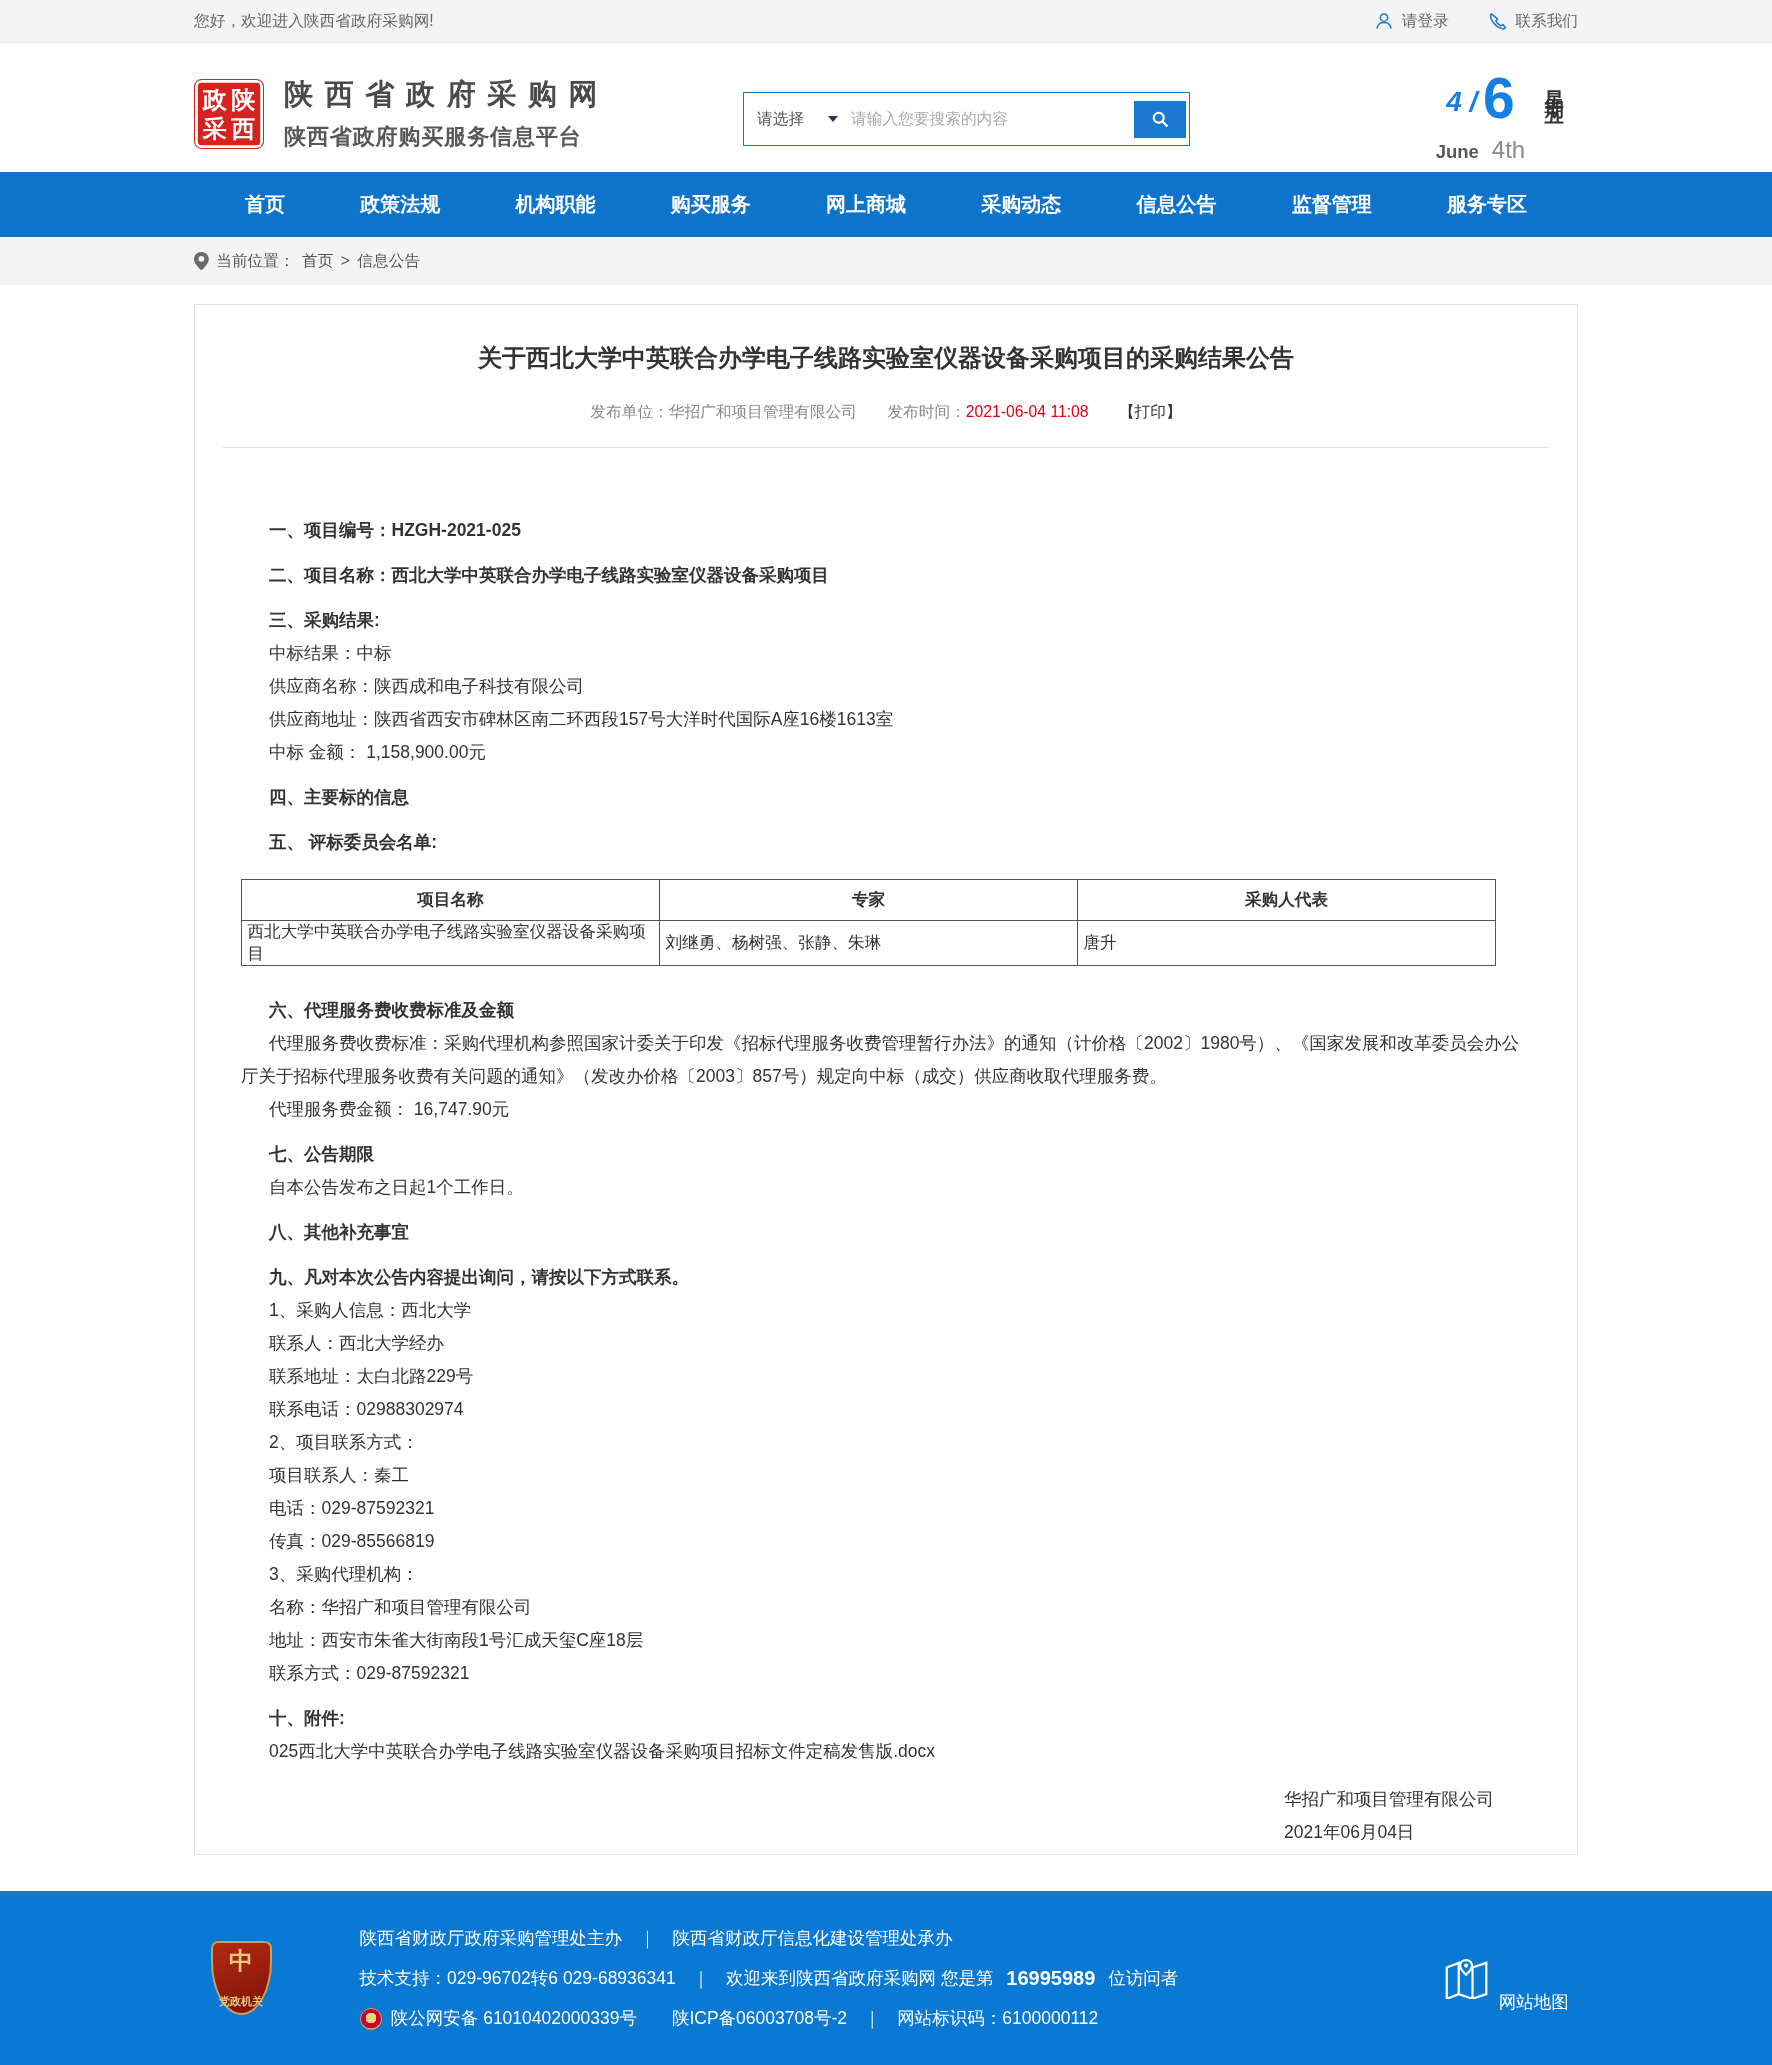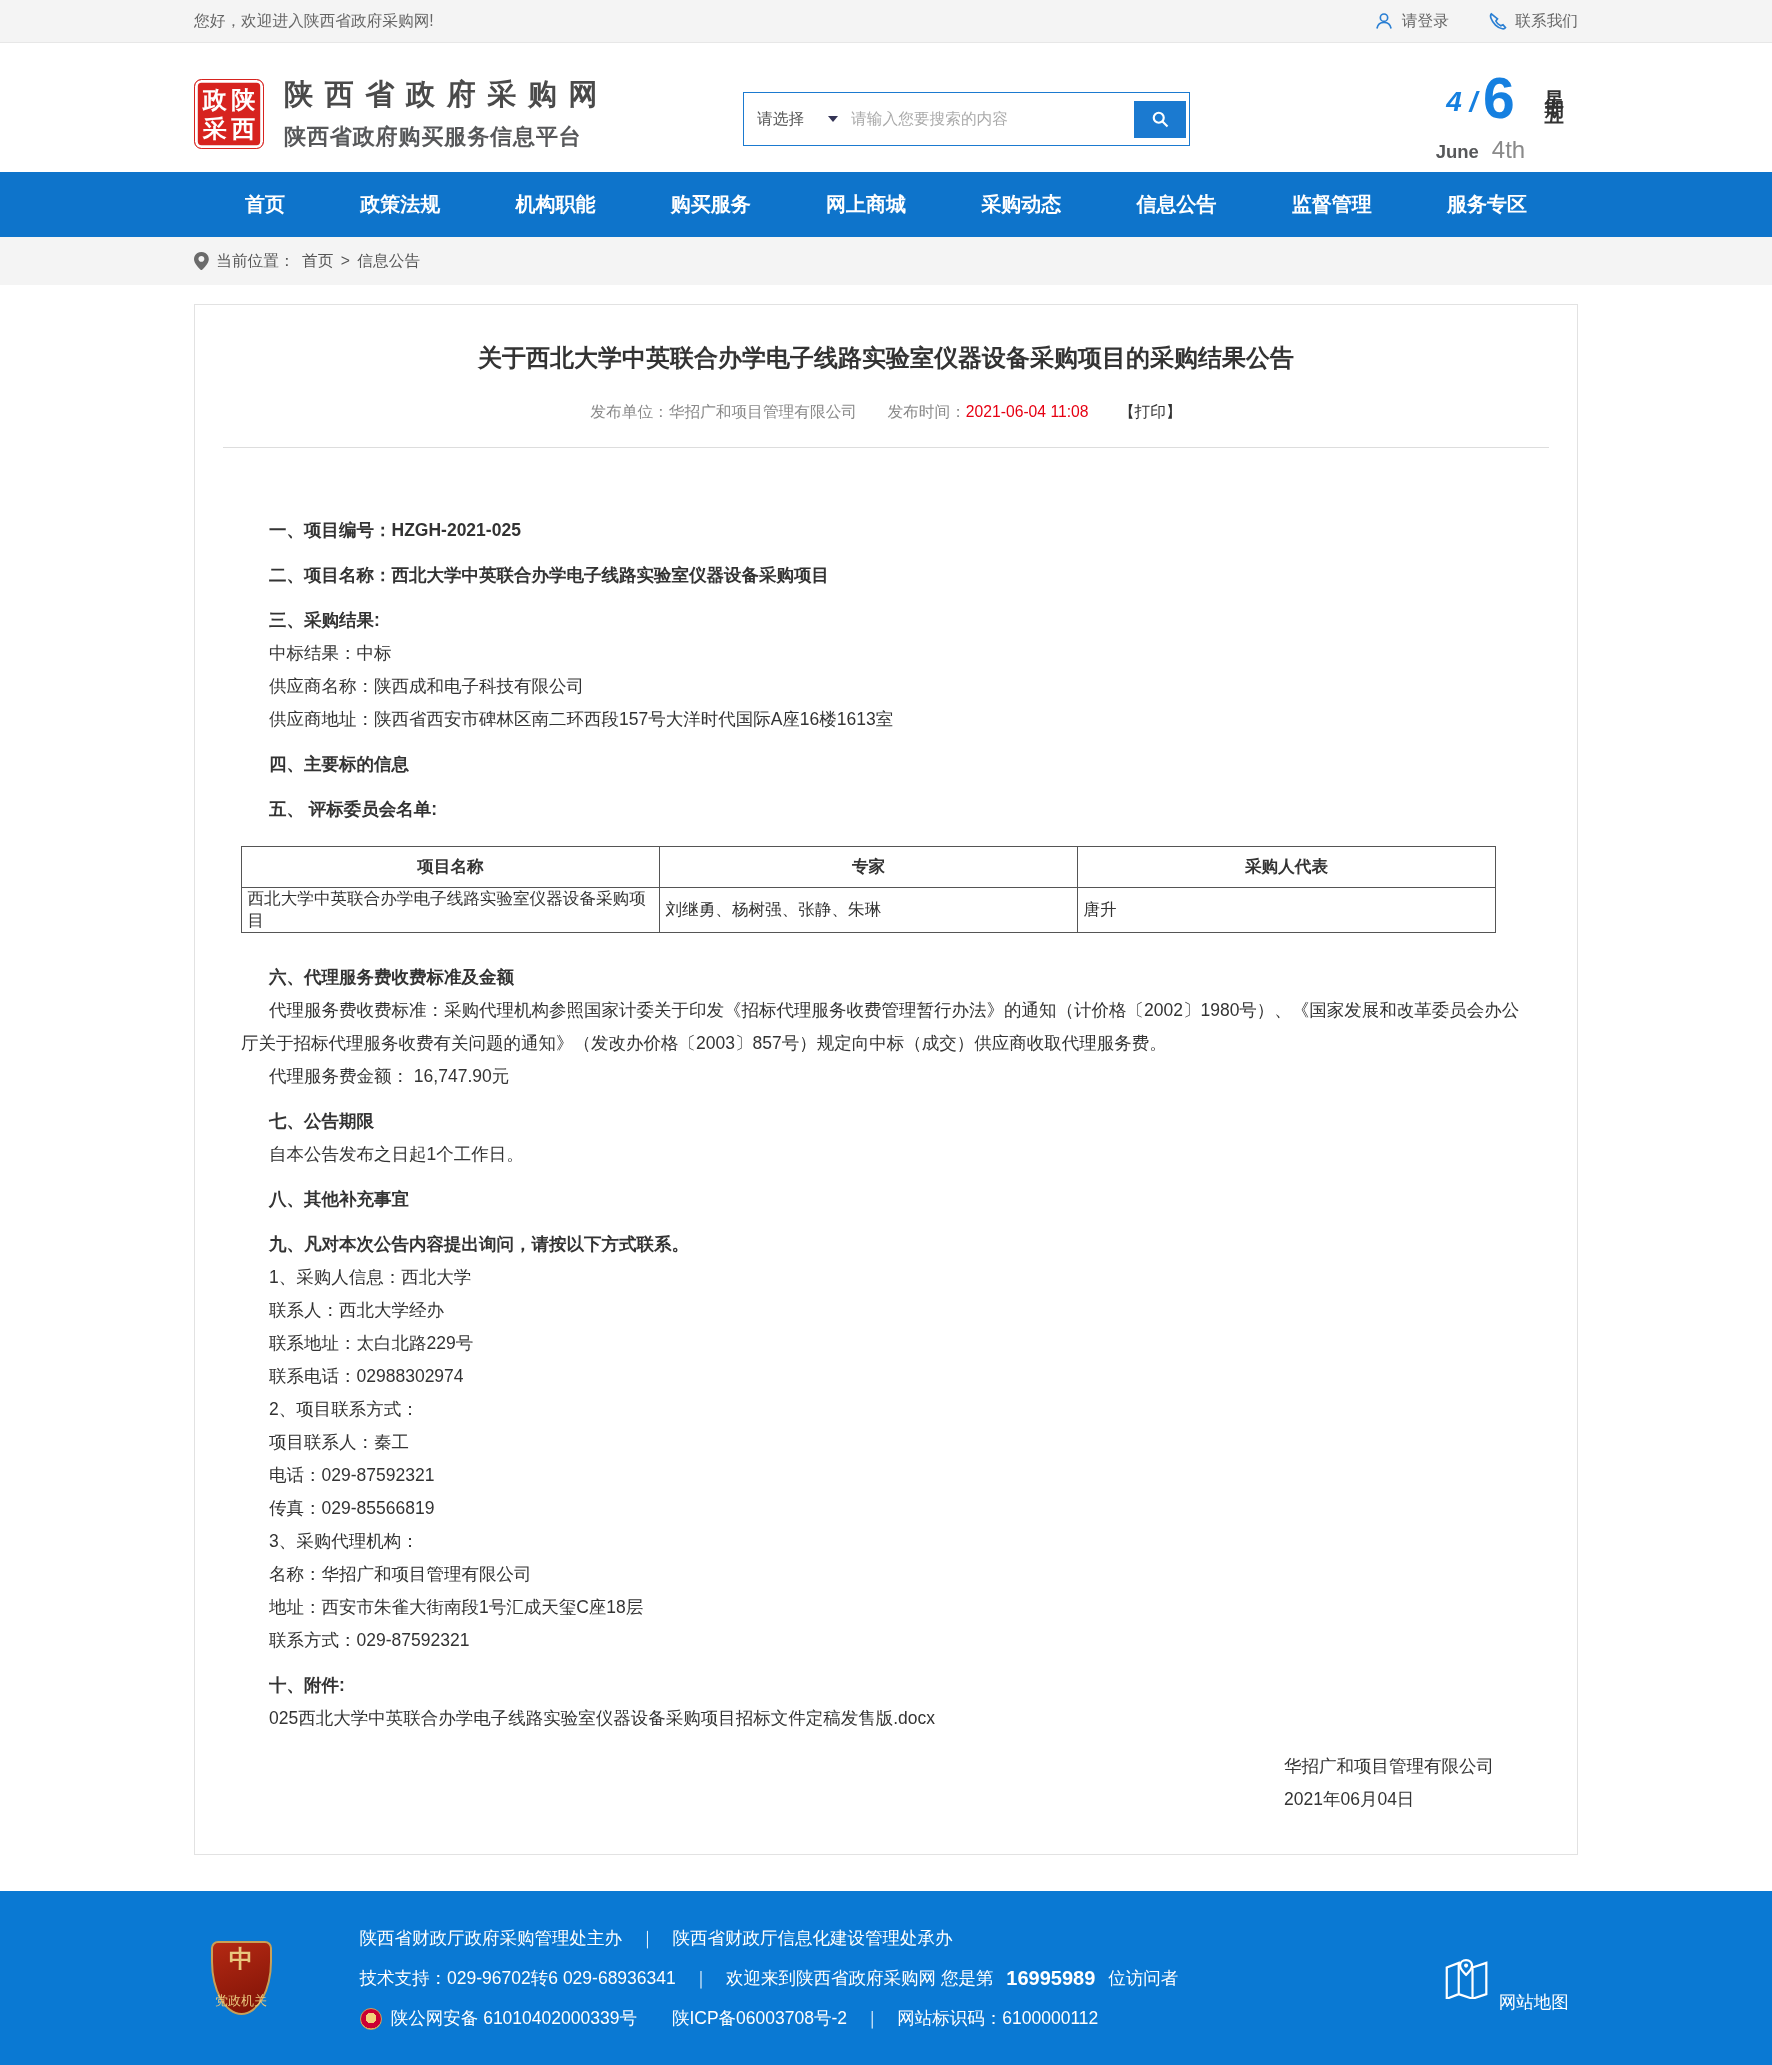--- a/index.html
+++ b/index.html
@@ -92,21 +92,21 @@
   
   .footer { height:174px; background:#0a79d3; color:#fff; }
   .footer .wrap { display:flex; height:100%; align-items:center; }
   .f-shield {
     width:61px; height:74px; margin-left:16.6px; flex:0 0 auto;
     background:linear-gradient(160deg,#b42913,#7d1206);
     border:2.8px solid #c9a057; border-radius:7.4px 7.4px 52% 52% / 7.4px 7.4px 75% 75%;
     display:flex; flex-direction:column; align-items:center; justify-content:center;
   }
   .f-shield .emb { color:#e9c87e; font-size:24px; font-weight:bold; line-height:26px; }
-  .f-shield .emb-txt { color:#e9c87e; font-size:13px; font-weight:normal; margin-top:20px; white-space:nowrap; }
+  .f-shield .emb-txt { color:#e9c87e; font-size:11px; font-weight:bold; margin-top:20px; white-space:nowrap; }
   .f-lines { margin-left:88px; font-size:17.5px; }
   .f-line { display:flex; align-items:center; gap:9.2px; margin:7.4px 0; line-height:33px; }
   .f-sep { padding:0 7.4px; opacity:.9; }
   .f-count { font-weight:bold; font-size:20px; padding:0 3.7px; }
   .f-badge {
     width:22px; height:22px; border-radius:50%;
     background:radial-gradient(circle at 50% 45%, #f3d27a 0 35%, #c03 36% 70%, #e6bd5e 71%);
     border:0.9px solid #caa15a; flex:0 0 auto;
   }
   .f-right { margin-left:auto; margin-right:9.2px; display:flex; align-items:center; gap:9.2px; cursor:pointer; }
@@ -220,20 +220,21 @@
       </div>
     </div>
 
     <div class="art-body">
       <div class="line sec-h">一、项目编号：HZGH-2021-025</div>
       <div class="line sec-h">二、项目名称：西北大学中英联合办学电子线路实验室仪器设备采购项目</div>
       <div class="line sec-h">三、采购结果:</div>
       <div class="line">中标结果：中标</div>
       <div class="line">供应商名称：陕西成和电子科技有限公司</div>
       <div class="line">供应商地址：陕西省西安市碑林区南二环西段157号大洋时代国际A座16楼1613室</div>
+      <div class="line">中标 金额：  1,158,900.00元</div>
       <div class="line sec-h">四、主要标的信息</div>
       <div class="line sec-h">五、 评标委员会名单:</div>
 
       <table class="committee" style="margin-top:20px;">
         <thead>
           <tr>
             <th>项目名称</th>
             <th>专家</th>
             <th>采购人代表</th>
           </tr>

